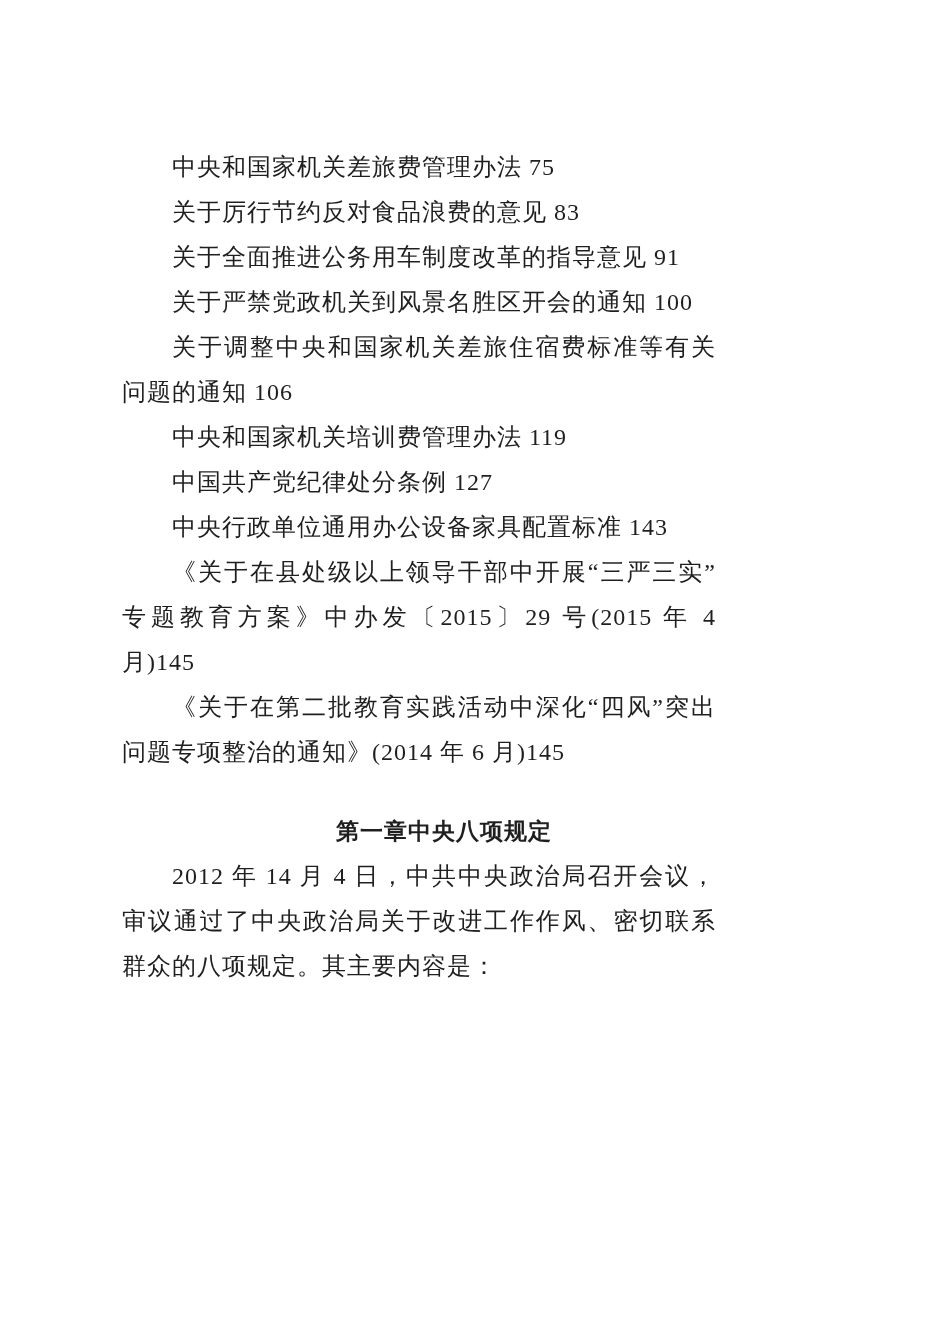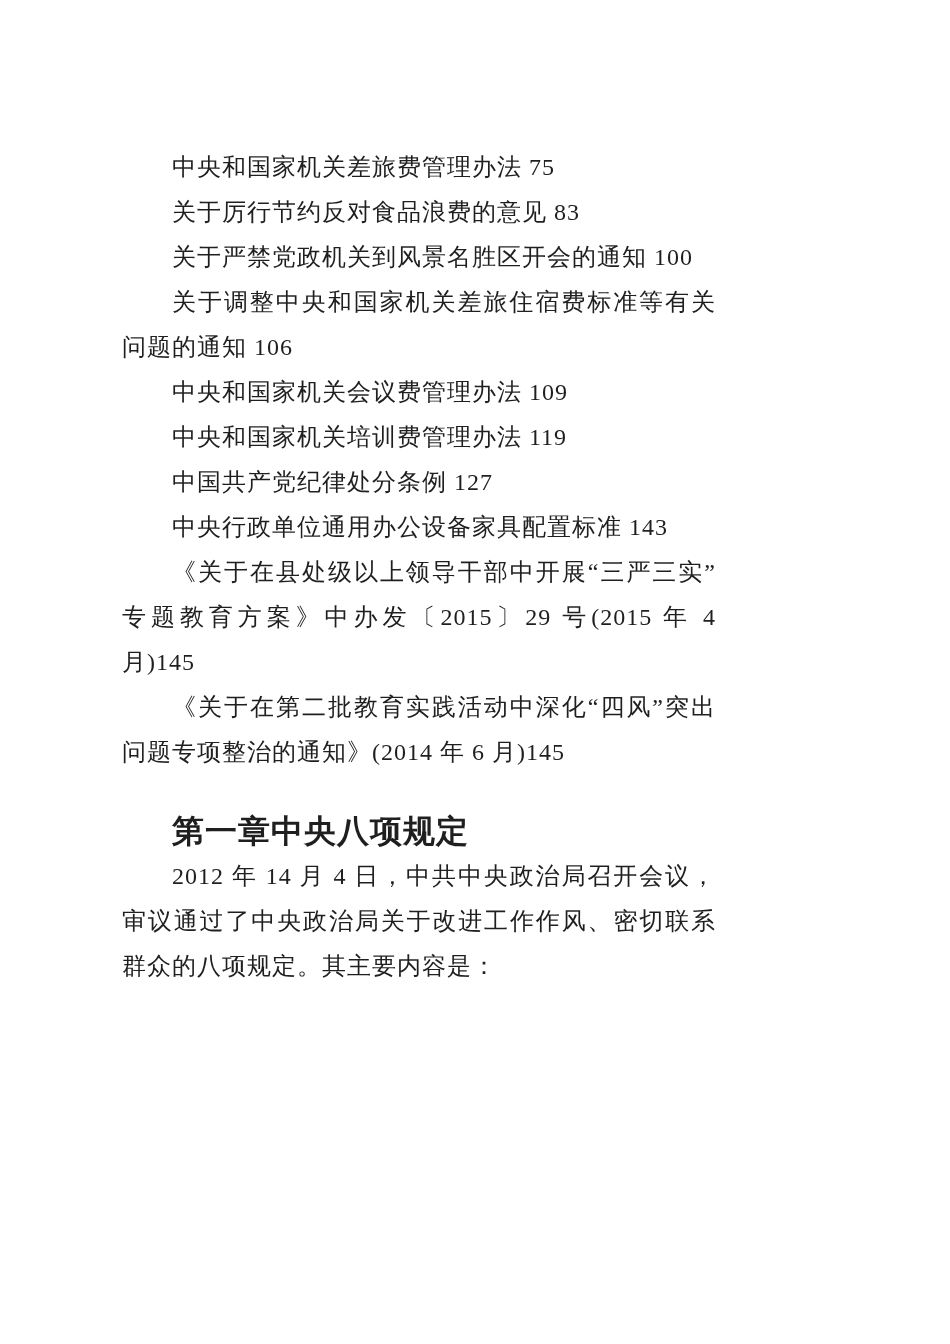--- a/index.html
+++ b/index.html
@@ -22,38 +22,39 @@
     margin: 0;
     font-size: 24px;
     line-height: 45px;
     letter-spacing: 1px;
     text-indent: 50px;
     text-align: justify;
     text-justify: inter-ideograph;
   }
   .chapter-heading {
     margin: 34px 0 0 0;
-    font-size: 32px;
+    font-size: 23px;
     font-weight: bold;
     line-height: 45px;
     letter-spacing: 1px;
     text-indent: 50px;
+    text-align: center;
   }
 </style>
 </head>
 <body>
 
 <div class="page">
 
   <section>
     <p class="line">中央和国家机关差旅费管理办法 75</p>
     <p class="line">关于厉行节约反对食品浪费的意见 83</p>
+    <p class="line">关于全面推进公务用车制度改革的指导意见 91</p>
     <p class="line">关于严禁党政机关到风景名胜区开会的通知 100</p>
     <p class="line">关于调整中央和国家机关差旅住宿费标准等有关问题的通知 106</p>
-    <p class="line">中央和国家机关会议费管理办法 109</p>
     <p class="line">中央和国家机关培训费管理办法 119</p>
     <p class="line">中国共产党纪律处分条例 127</p>
     <p class="line">中央行政单位通用办公设备家具配置标准 143</p>
     <p class="line">《关于在县处级以上领导干部中开展“三严三实”专题教育方案》中办发〔2015〕29 号(2015 年 4 月)145</p>
     <p class="line">《关于在第二批教育实践活动中深化“四风”突出问题专项整治的通知》(2014 年 6 月)145</p>
   </section>
 
   <h2 class="chapter-heading">第一章中央八项规定</h2>
 
   <p class="line">2012 年 14 月 4 日，中共中央政治局召开会议，审议通过了中央政治局关于改进工作作风、密切联系群众的八项规定。其主要内容是：</p>

